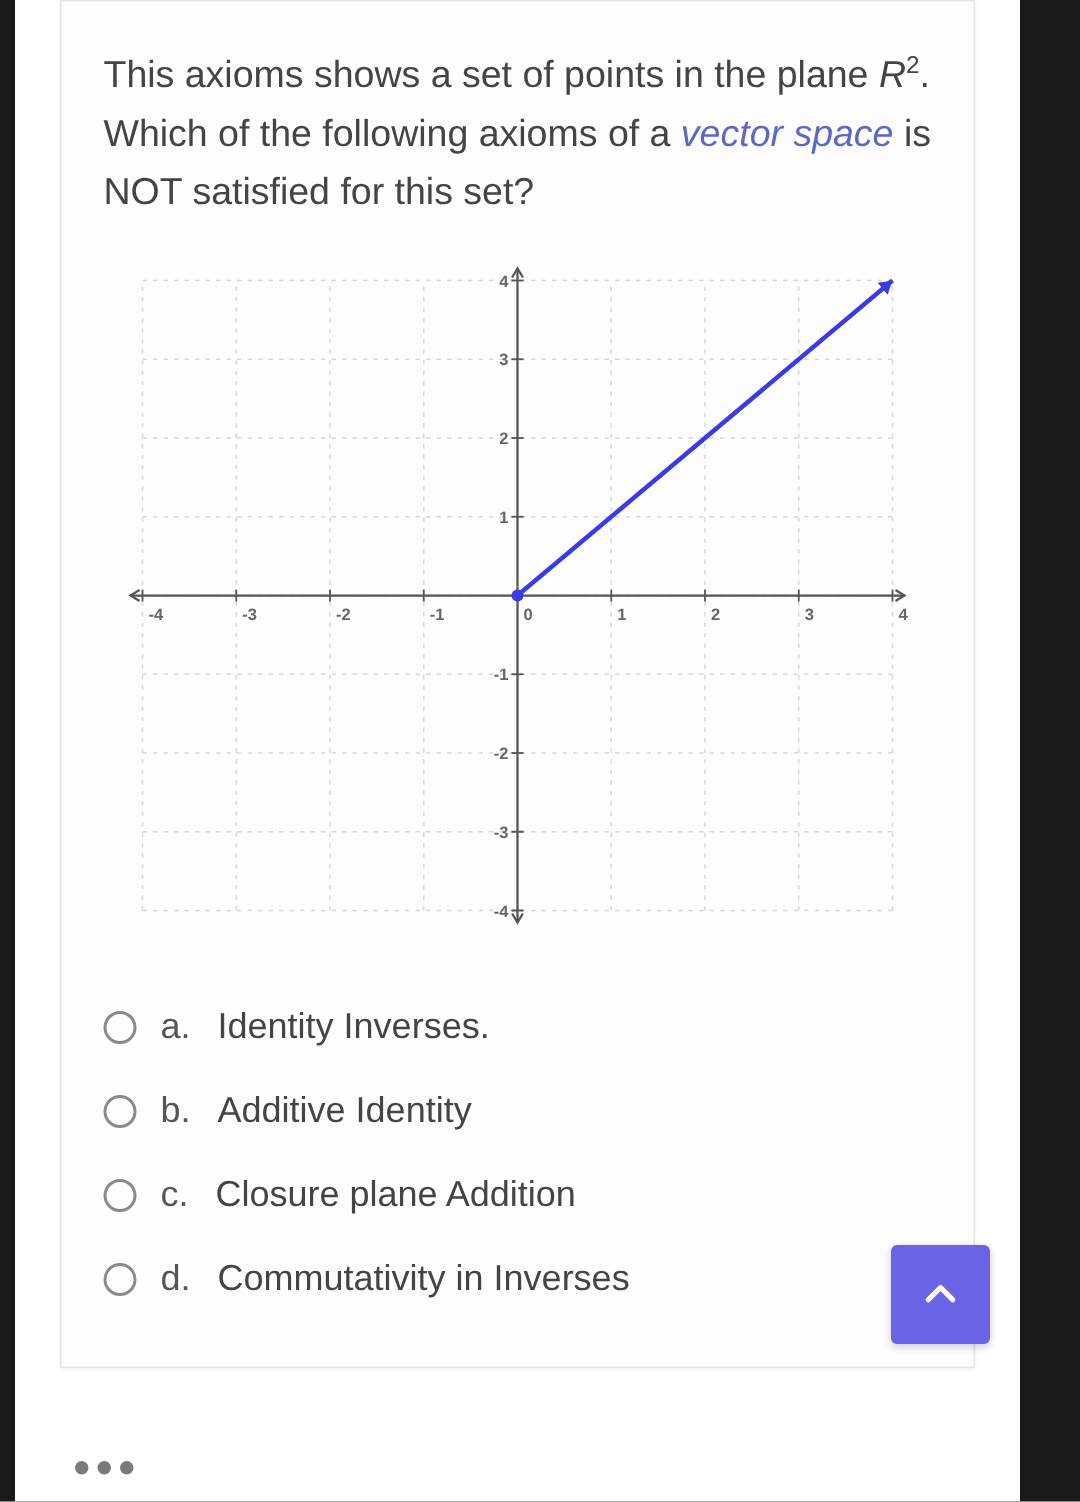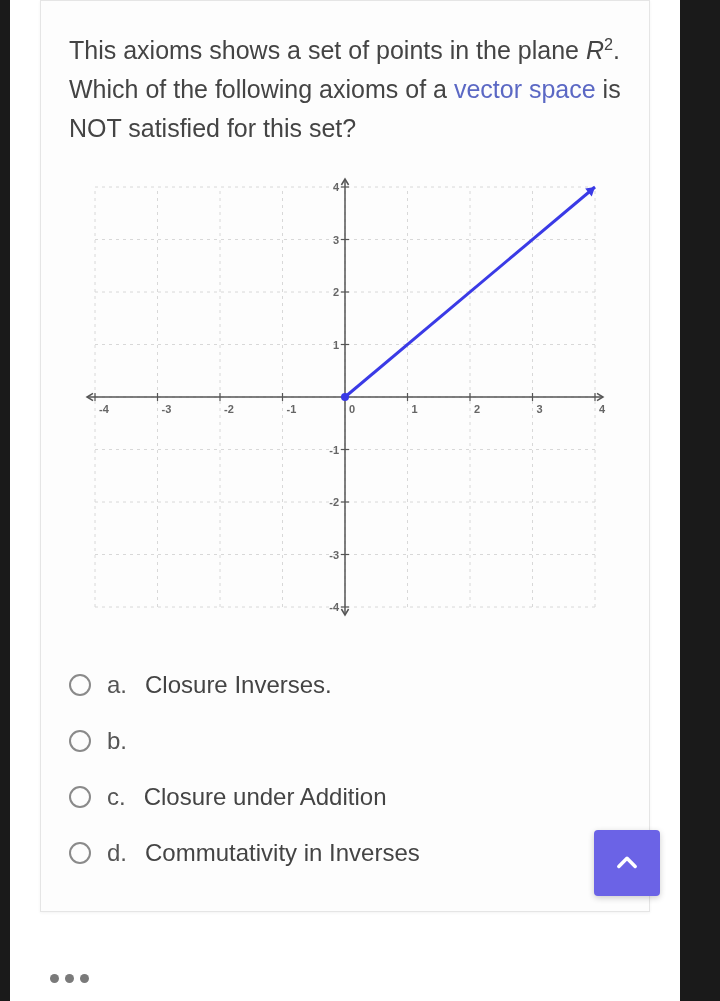--- a/index.html
+++ b/index.html
@@ -25,21 +25,21 @@
   box-shadow: 0 1px 3px rgba(0,0,0,0.05);
 }
 .question-text {
   font-size: 25px;
   line-height: 1.55;
   color: #444;
   font-weight: 400;
 }
 .question-text .italic { font-style: italic; }
 .question-text sup { font-size: 0.65em; vertical-align: super; }
-.link { color: #5b68c4; }
+.link { color: #5b68c4; font-style: italic; }
 .chart-box {
   width: 540px;
   height: 460px;
   margin: 20px auto 30px auto;
   position: relative;
 }
 .chart-box svg { width: 100%; height: 100%; display: block; }
 .options { margin-top: 10px; }
 .option-row {
   display: flex;
@@ -164,30 +164,31 @@
           <polyline points="270,230 520,20" stroke="#3a3ae6" stroke-width="3" fill="none"></polyline>
           <circle cx="270" cy="230" r="4" fill="#3a3ae6"></circle>
           <path d="M516.754425158578,29.45865973321424 L520,20 L510.12309710065983,21.564221569025978 Z" fill="#3a3ae6"></path>
         </svg>
     </div>
 
     <div class="options" id="options-container">
         <div class="option-row">
           <span class="radio"></span>
           <span class="letter">a.</span>
-          <span>Closure Inverses.</span>
+          <span>Identity Inverses.</span>
         </div>
         <div class="option-row">
           <span class="radio"></span>
           <span class="letter">b.</span>
+          <span>Additive Identity</span>
         </div>
         <div class="option-row">
           <span class="radio"></span>
           <span class="letter">c.</span>
-          <span>Closure under Addition</span>
+          <span>Closure plane Addition</span>
         </div>
         <div class="option-row">
           <span class="radio"></span>
           <span class="letter">d.</span>
           <span>Commutativity in Inverses</span>
         </div>
       </div>
 
   </div>
 </div>

